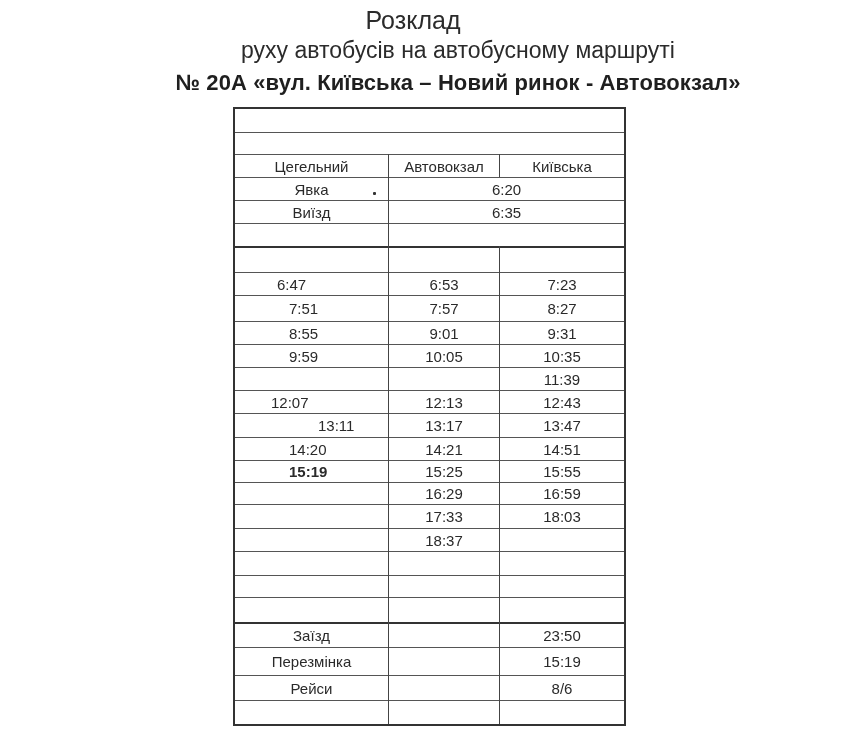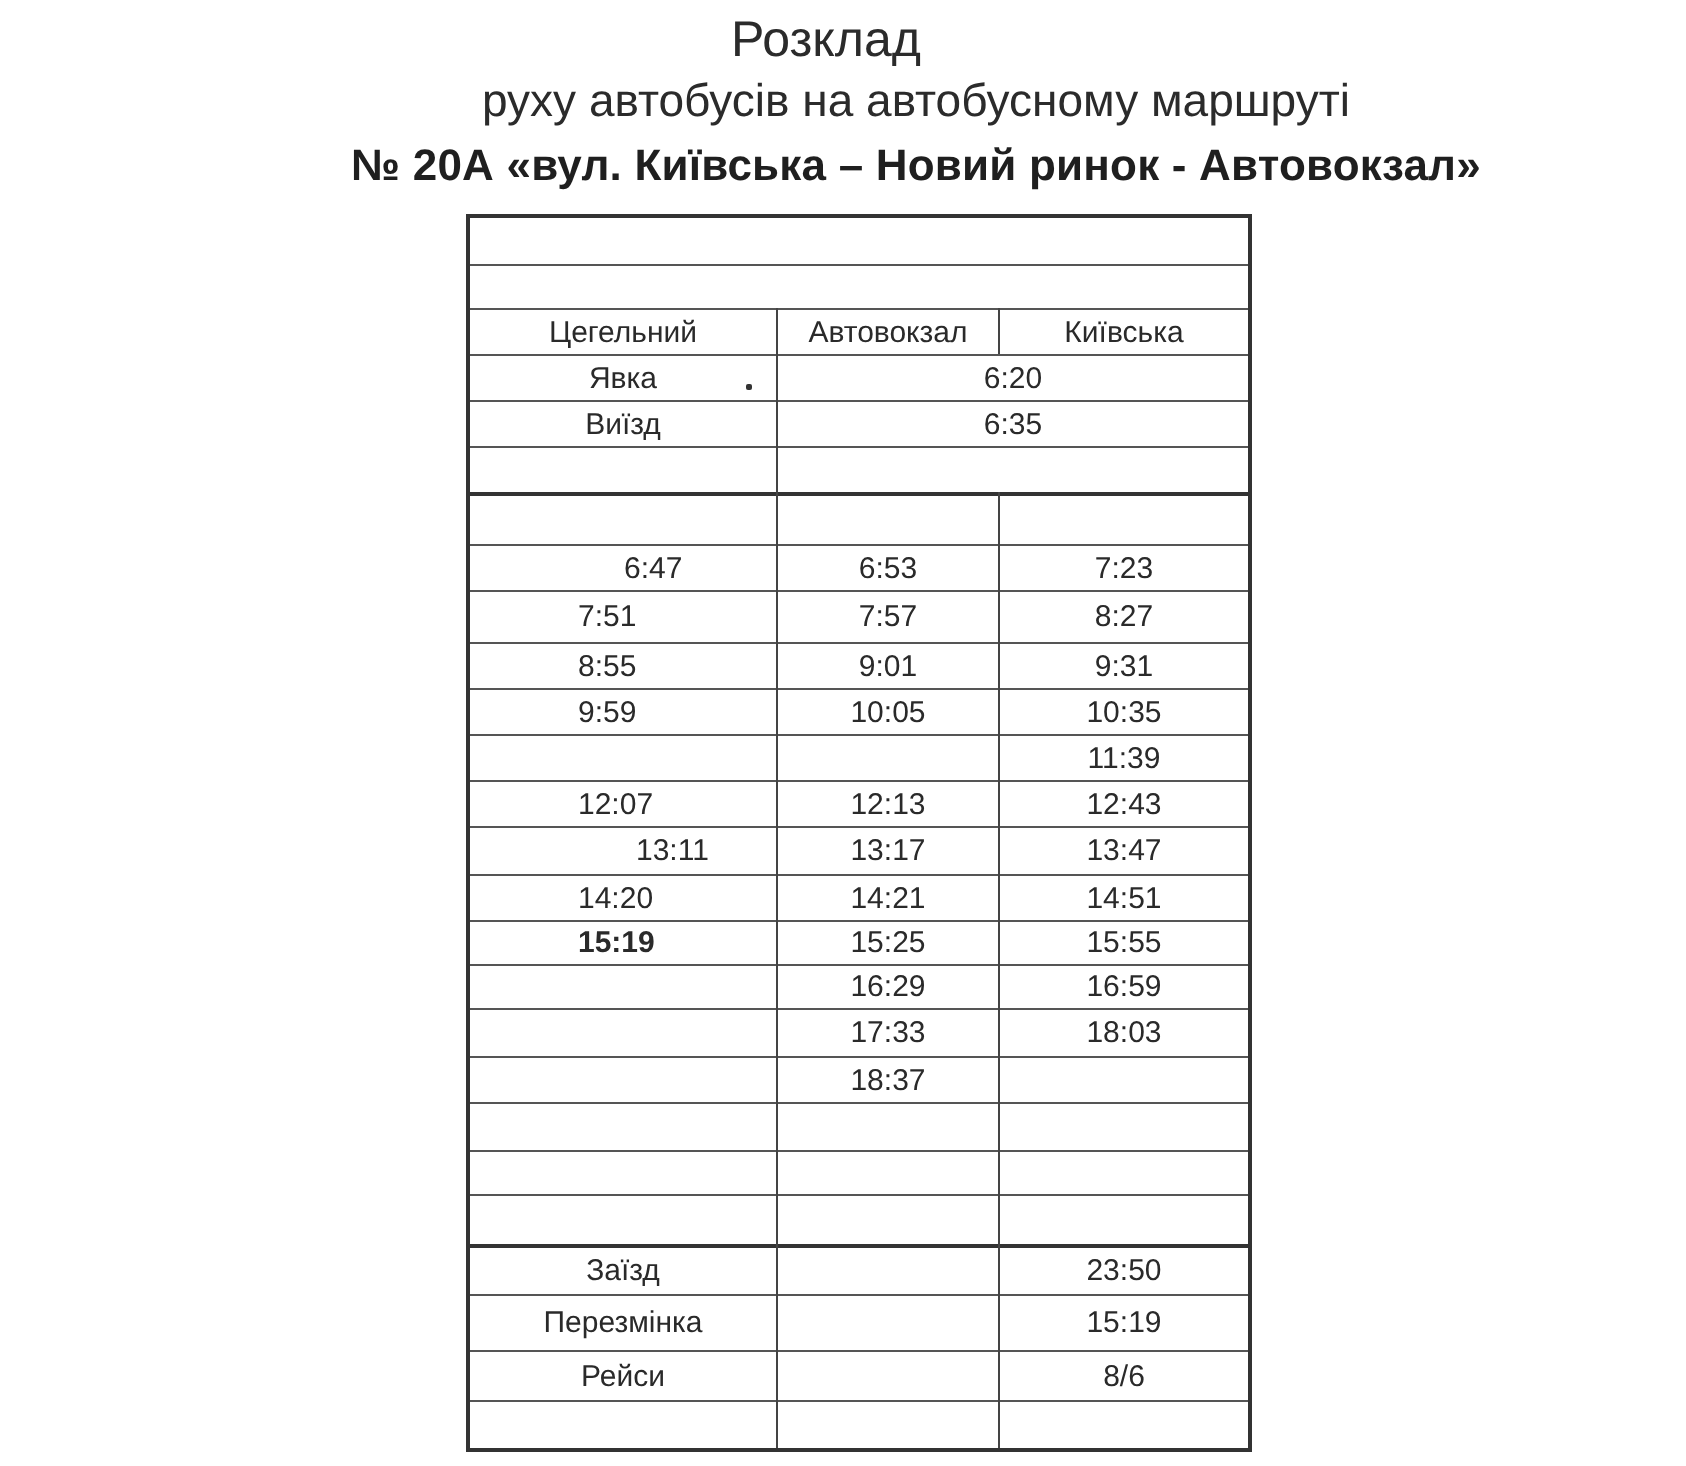--- a/index.html
+++ b/index.html
@@ -76,21 +76,21 @@
   <div class="cell" style="left:154px;top:46px;width:110px;height:22px">Автовокзал</div>
   <div class="cell" style="left:0;top:69px;width:153px;height:22px">Явка</div>
 
   <div class="cell" style="left:265px;top:46px;width:124px;height:22px">Київська</div>
   <div class="cell" style="left:154px;top:69px;width:235px;height:22px">6:20</div>
   <div class="dot" style="left:138px;top:83px"></div>
   <div class="cell" style="left:0;top:92px;width:153px;height:22px">Виїзд</div>
   <div class="cell" style="left:154px;top:92px;width:235px;height:22px">6:35</div>
 
   <div>
-    <div class="cell" style="left:0;top:164px;width:153px;height:22px;justify-content:flex-start;padding-left:77px">6:47</div>
+    <div class="cell" style="left:0;top:164px;width:153px;height:22px;justify-content:flex-start;padding-left:42px">6:47</div>
     <div class="cell" style="left:154px;top:164px;width:110px;height:22px">6:53</div>
     <div class="cell" style="left:265px;top:164px;width:124px;height:22px">7:23</div>
   </div>
   <div>
     <div class="cell" style="left:0;top:187px;width:153px;height:25px;justify-content:flex-start;padding-left:54px">7:51</div>
     <div class="cell" style="left:154px;top:187px;width:110px;height:25px">7:57</div>
     <div class="cell" style="left:265px;top:187px;width:124px;height:25px">8:27</div>
   </div>
   <div>
     <div class="cell" style="left:0;top:213px;width:153px;height:22px;justify-content:flex-start;padding-left:54px">8:55</div>
@@ -101,21 +101,21 @@
     <div class="cell" style="left:0;top:236px;width:153px;height:22px;justify-content:flex-start;padding-left:54px">9:59</div>
     <div class="cell" style="left:154px;top:236px;width:110px;height:22px">10:05</div>
     <div class="cell" style="left:265px;top:236px;width:124px;height:22px">10:35</div>
   </div>
   <div>
     <div class="cell" style="left:0;top:259px;width:153px;height:22px;justify-content:flex-start;padding-left:54px"></div>
     <div class="cell" style="left:154px;top:259px;width:110px;height:22px"></div>
     <div class="cell" style="left:265px;top:259px;width:124px;height:22px">11:39</div>
   </div>
   <div>
-    <div class="cell" style="left:0;top:282px;width:153px;height:22px;justify-content:flex-start;padding-left:54px">12:07</div>
+    <div class="cell" style="left:0;top:282px;width:153px;height:22px;justify-content:flex-start;padding-left:36px">12:07</div>
     <div class="cell" style="left:154px;top:282px;width:110px;height:22px">12:13</div>
     <div class="cell" style="left:265px;top:282px;width:124px;height:22px">12:43</div>
   </div>
   <div>
     <div class="cell" style="left:0;top:305px;width:153px;height:23px;justify-content:flex-start;padding-left:83px">13:11</div>
     <div class="cell" style="left:154px;top:305px;width:110px;height:23px">13:17</div>
     <div class="cell" style="left:265px;top:305px;width:124px;height:23px">13:47</div>
   </div>
   <div>
     <div class="cell" style="left:0;top:329px;width:153px;height:22px;justify-content:flex-start;padding-left:54px">14:20</div>

